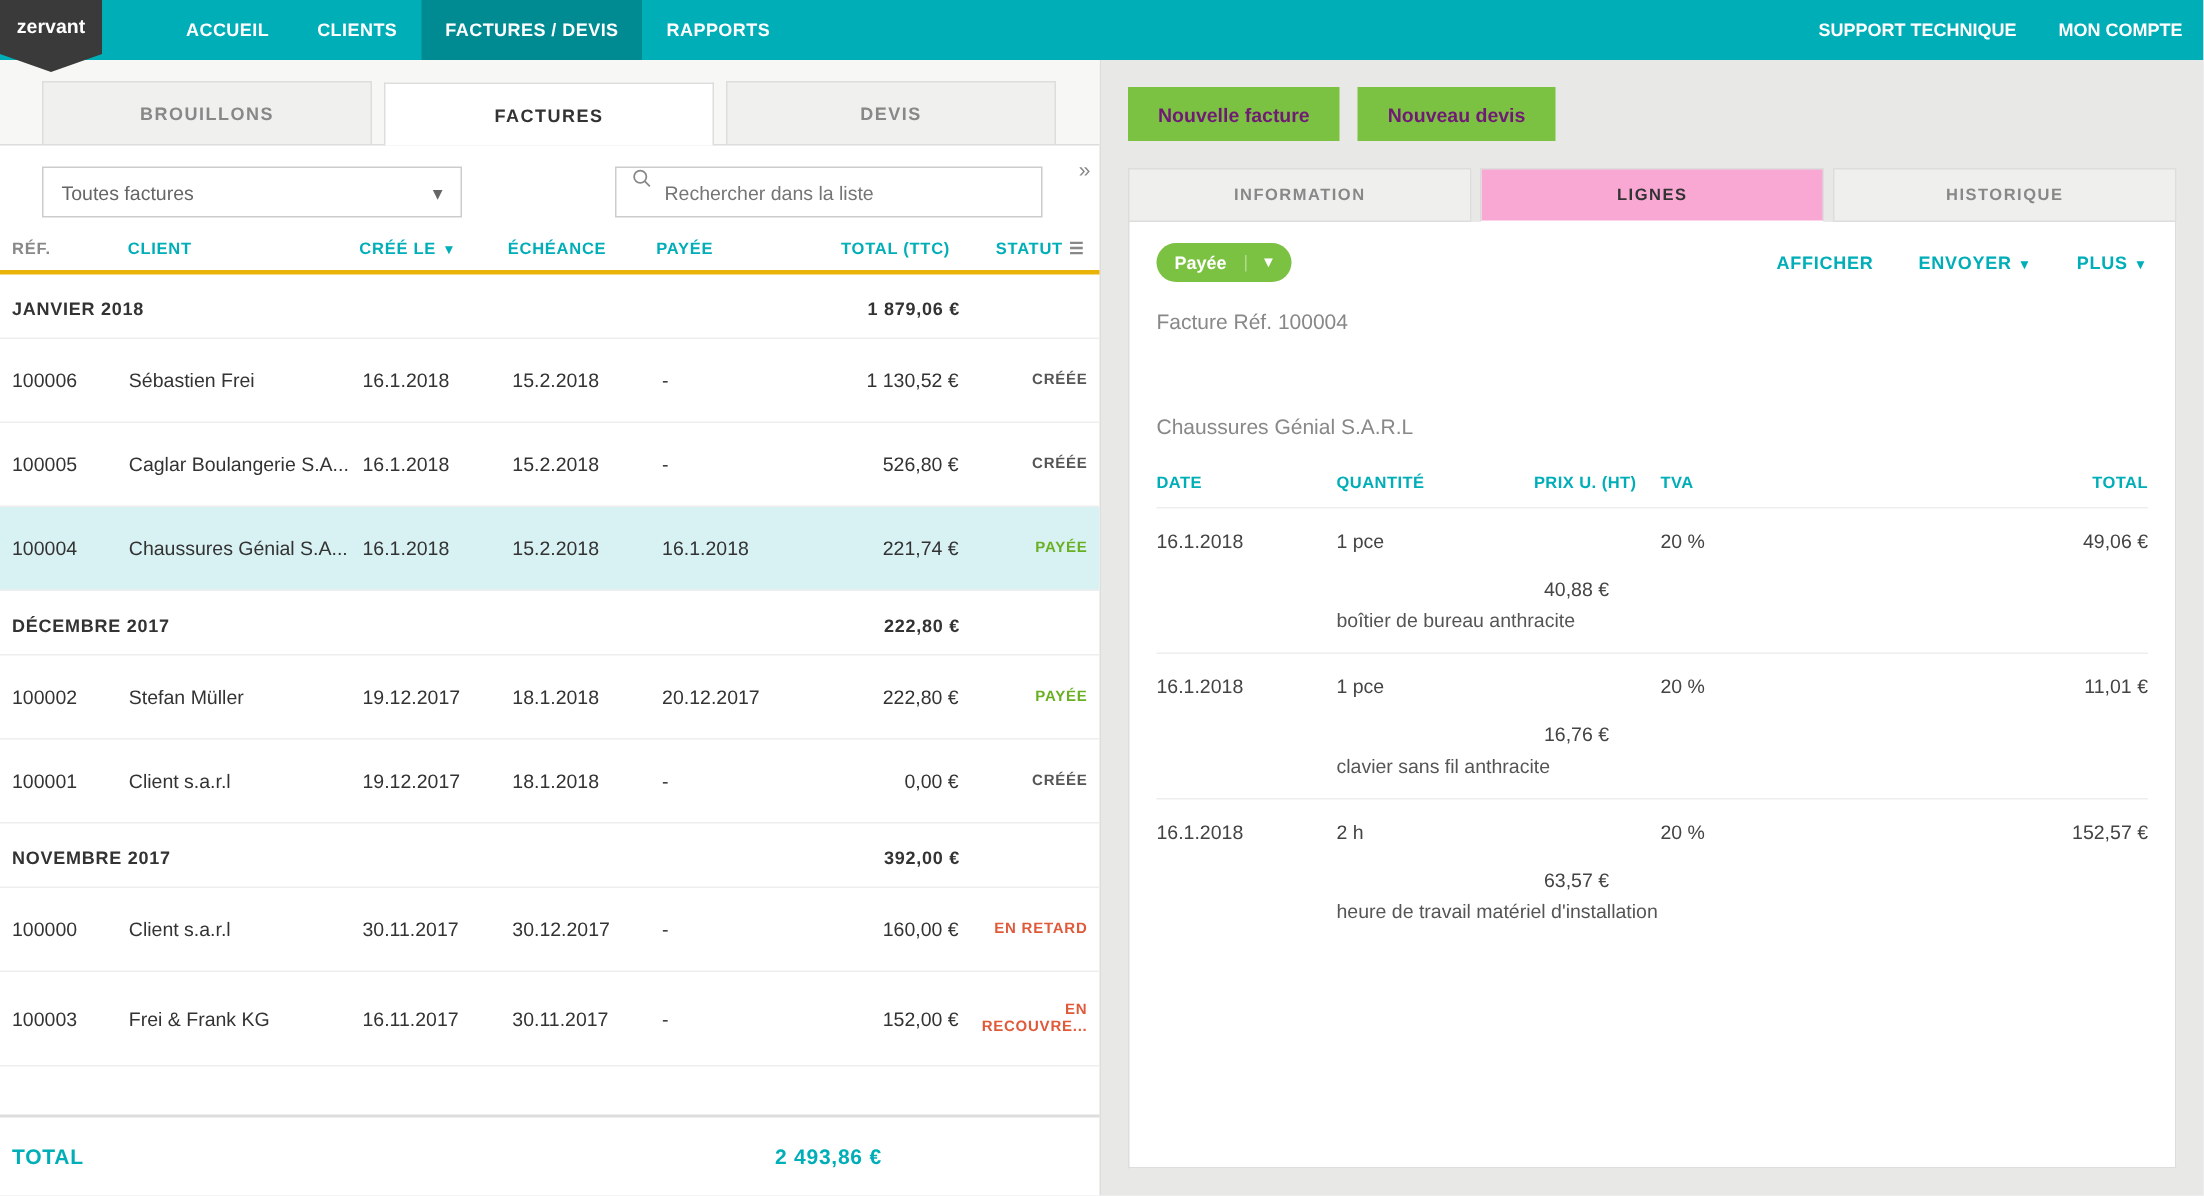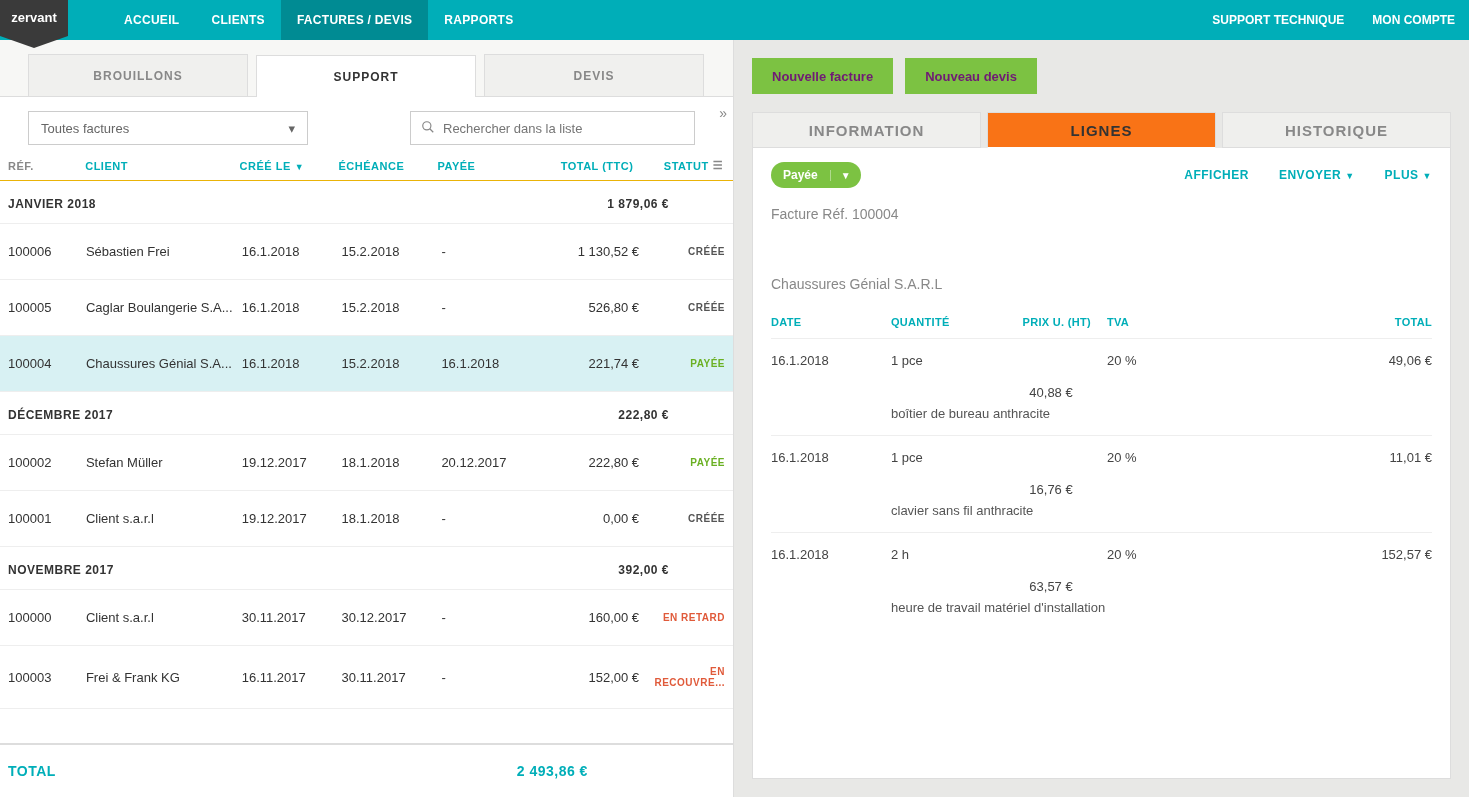--- a/index.html
+++ b/index.html
@@ -22,58 +22,58 @@
   .right-pane { flex:1; background:#e8e8e6; padding:18px; display:flex; flex-direction:column; }
   
   
   .tabs-row { display:flex; gap:8px; padding:14px 28px 0 28px; background:#f7f7f5; border-bottom:1px solid #ddd;}
   .tab { flex:1; max-width:220px; height:42px; display:flex; align-items:center; justify-content:center; background:#f0f0ee; border:1px solid #ddd; border-bottom:none; color:#888; font-weight:700; letter-spacing:1px; font-size:12px; cursor:pointer;}
   .tab.active { background:#fff; color:#333; position:relative; top:1px;}
   
   
   .filter-row { display:flex; align-items:center; padding:14px 28px; gap:20px; position:relative;}
   .dropdown { width:280px; height:34px; border:1px solid #ccc; display:flex; align-items:center; padding:0 12px; justify-content:space-between; cursor:pointer; color:#666; background:#fff;}
-  .search { width:285px; height:34px; border:1px solid #ccc; display:flex; align-items:center; padding:0 10px; gap:8px; margin-left:auto; margin-right:10px;}
+  .search { width:285px; height:34px; border:1px solid #ccc; display:flex; padding:0 10px; gap:8px; margin-left:auto; margin-right:10px;}
   .search input { border:none; outline:none; width:100%; font-size:13px; color:#666;}
   .collapse-icon { position:absolute; right:6px; top:8px; color:#888; cursor:pointer; font-size:14px;}
   
   
-  .list-header { display:flex; padding:0 0 8px 8px; font-size:11px; font-weight:700; letter-spacing:.5px; align-items:center; border-bottom:1px solid #eab308;}
+  .list-header { display:flex; padding:0 0 8px 8px; font-size:11px; font-weight:700; letter-spacing:.5px; align-items:center; border-bottom:3px solid #eab308;}
   .list-header .col { color:#00aeb8; cursor:pointer;}
   .list-header .col.ref { color:#888;}
   .col.ref { width:78px; padding-left:0;}
   .col.client { width:156px;}
   .col.cree { width:100px;}
   .col.ech { width:100px;}
   .col.payee { width:100px;}
   .col.total { width:98px; text-align:right;}
   .col.statut { width:80px; text-align:right; padding-right:4px;}
   .hamburger { margin-left:auto; margin-right:10px; color:#888; cursor:pointer;}
   
   
   .list-body { flex:1; overflow:auto;}
   .group-header { display:flex; padding:16px 8px 12px 8px; font-weight:700; font-size:12px; color:#333; letter-spacing:.5px; border-bottom:1px solid #eee;}
-  .gh-row{ display:flex;gap:29px;} 
+  .gh-row{ display:flex;} 
   .row { display:flex; padding:20px 8px; border-bottom:1px solid #eee; align-items:center; cursor:pointer; font-size:13px; color:#333;}
   .row.selected { background:#d8f1f3;}
   .row .c { }
   .row .c.ref{width:78px;} .row .c.cli{width:156px; white-space:nowrap; overflow:hidden; text-overflow:ellipsis;} .row .c.cre{width:100px;} .row .c.ech{width:100px;} .row .c.pay{width:100px;} .row .c.tot{width:98px; text-align:right;} .row .c.stat{width:86px; text-align:right; font-size:10px; font-weight:700; letter-spacing:.5px;}
   .stat-creee{color:#555;} .stat-payee{color:#6ab023;} .stat-retard{color:#e05a3a;} .stat-recouv{color:#e05a3a;}
   
   
   .total-row { border-top:2px solid #ddd; padding:18px 8px; display:flex; font-weight:700; color:#00aeb8; font-size:14px; letter-spacing:.5px;}
   .total-row .tval{ width:98px; text-align:right;}
   .tr-spacer{width:434px;}
   
   
   .action-buttons { display:flex; gap:12px; }
   .btn-green { background:#7cc242; color:#701a75; border:none; height:36px; padding:0 20px; font-weight:700; font-size:13px; cursor:pointer;}
   .detail-tabs { display:flex; gap:6px; margin-top:18px;}
-  .dtab { flex:1; height:36px; background:#efefed; border:1px solid #ddd; display:flex; align-items:center; justify-content:center; font-weight:700; font-size:15px; letter-spacing:1px; color:#888; cursor:pointer;}
-  .dtab.active { background:#f97316; color:#333; border-bottom-color:#fff;}
+  .dtab { flex:1; height:36px; background:#efefed; border:1px solid #ddd; display:flex; align-items:center; justify-content:center; font-weight:700; font-size:11px; letter-spacing:1px; color:#888; cursor:pointer;}
+  .dtab.active { background:#f9a8d4; color:#333; border-bottom-color:#fff;}
   .detail-card { flex:1; background:#fff; border:1px solid #ddd; border-top:none; padding:14px 18px; display:flex; flex-direction:column;}
   .card-actions { display:flex; align-items:center; gap:18px; margin-bottom:18px;}
   .pill { background:#7cc242; color:#fff; border-radius:14px; height:26px; display:flex; align-items:center; overflow:hidden; cursor:pointer;}
   .pill .ptxt{ padding:0 12px; font-weight:700; font-size:12px;}
   .pill .parrow{ border-left:1px solid rgba(255,255,255,.4); padding:0 10px; font-size:10px;}
   .card-actions .link { margin-left:auto; color:#00aeb8; font-weight:700; font-size:12px; letter-spacing:.5px; cursor:pointer;}
   .card-actions .link + .link { margin-left:0;}
   .link-group{ margin-left:auto; display:flex; gap:30px;justify-content:space-between;}
   .ref-line { color:#888; font-size:14px; margin-bottom:6px;}
   .client-line { color:#888; font-size:14px; margin-bottom:24px;margin-top:48px;}
@@ -104,21 +104,21 @@
       <a href="#">SUPPORT TECHNIQUE</a>
       <a href="#">MON COMPTE</a>
     </div>
 </div>
 
 <div class="main">
 
   <div class="left-pane">
     <div class="tabs-row" id="left-tabs">
         <div class="tab">BROUILLONS</div>
-        <div class="tab active">SUPPORT</div>
+        <div class="tab active">FACTURES</div>
         <div class="tab">DEVIS</div>
       </div>
     <div class="filter-row">
       <div class="dropdown">
         <span>Toutes factures</span>
         <span>▾</span>
       </div>
       <div class="search">
         <span style="color:#888;">
           <svg width="14" height="14" viewBox="0 0 24 24" fill="none" stroke="#888" stroke-width="2">

